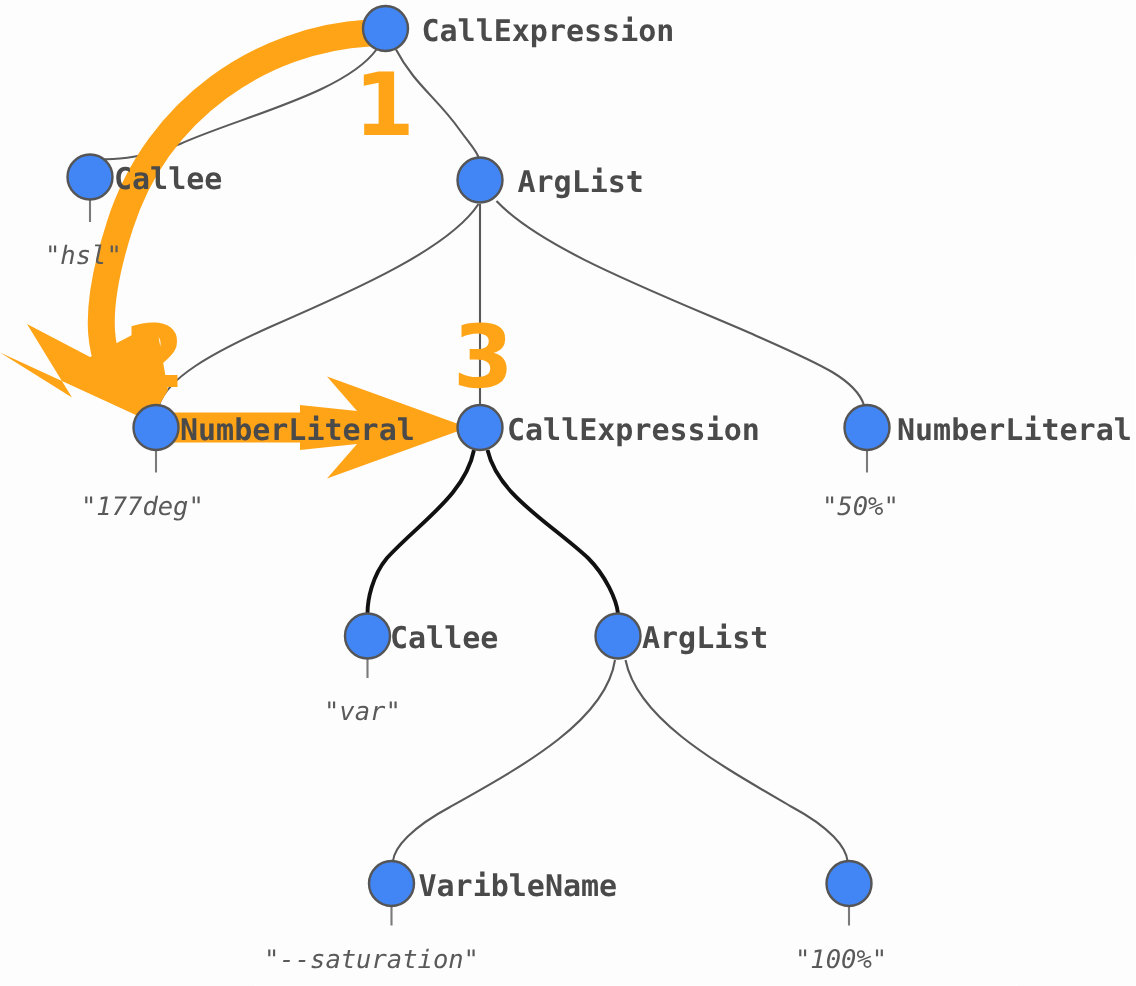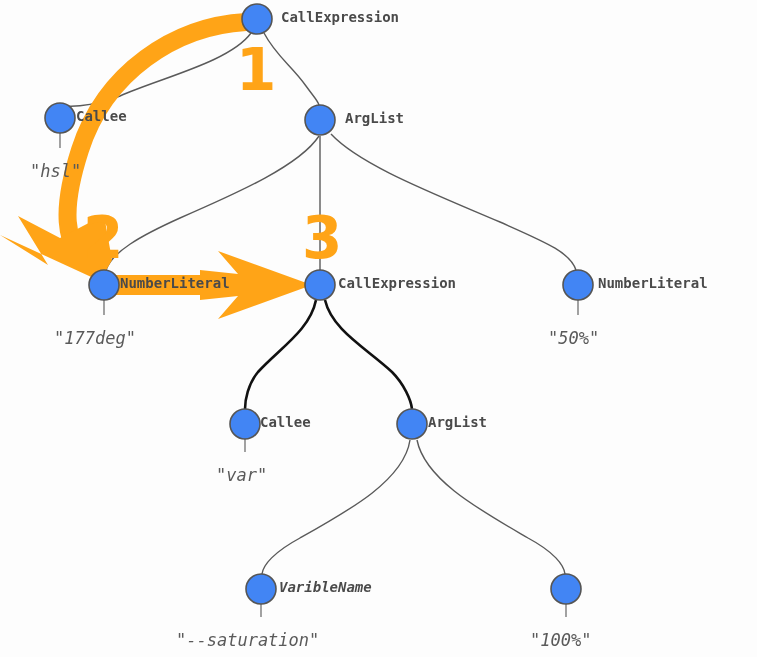--- a/index.html
+++ b/index.html
@@ -17,21 +17,21 @@
   }
   #tree-svg {
     position: absolute;
     left: 0; top: 0;
     width: 757px;
     height: 657px;
   }
   .node-label {
     position: absolute;
     font-family: "DejaVu Sans Mono", "Liberation Mono", monospace;
-    font-size: 14px;
+    font-size: 20px;
     font-weight: 700;
     color: #4a4a4a;
     white-space: nowrap;
     letter-spacing: 0px;
     line-height: 1;
   }
   .node-value {
     position: absolute;
     font-family: "DejaVu Sans Mono", "Liberation Mono", monospace;
     font-size: 17px;
@@ -118,21 +118,21 @@
   </svg>
 
   <div class="node-label" style="left:281px; top:10px;">CallExpression</div>
   <div class="node-label" style="left:76px;  top:109px;">Callee</div>
   <div class="node-label" style="left:345px; top:111px;">ArgList</div>
   <div class="node-label" style="left:120px; top:276px;">NumberLiteral</div>
   <div class="node-label" style="left:338px; top:276px;">CallExpression</div>
   <div class="node-label" style="left:598px; top:276px;">NumberLiteral</div>
   <div class="node-label" style="left:260px; top:415px;">Callee</div>
   <div class="node-label" style="left:428px; top:415px;">ArgList</div>
-  <div class="node-label" style="left:279px; top:580px;font-style:italic;">VaribleName</div>
+  <div class="node-label" style="left:279px; top:580px;">VaribleName</div>
 
   <div class="node-value" style="left:30px;  top:163px;">"hsl"</div>
   <div class="node-value" style="left:54px;  top:330px;">"177deg"</div>
   <div class="node-value" style="left:548px; top:330px;">"50%"</div>
   <div class="node-value" style="left:216px; top:467px;">"var"</div>
   <div class="node-value" style="left:176px; top:632px;">"--saturation"</div>
   <div class="node-value" style="left:530px; top:632px;">"100%"</div>
 
   <div class="step-number" style="left:236px; top:41px;">1</div>
   <div class="step-number" style="left:83px;  top:209px;">2</div>

